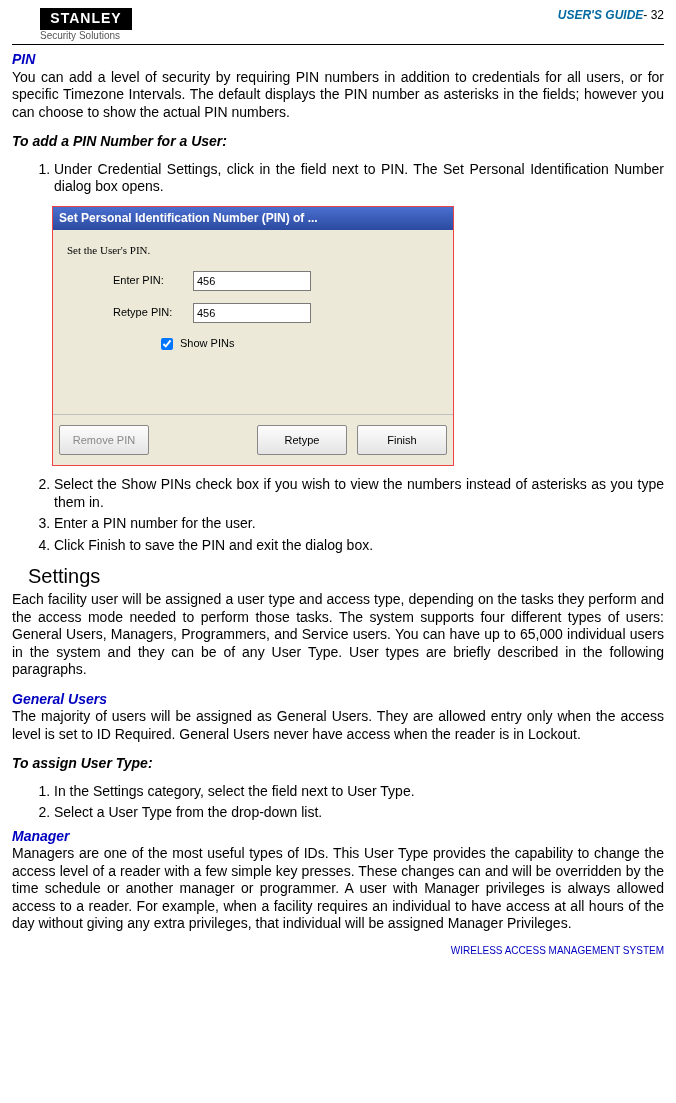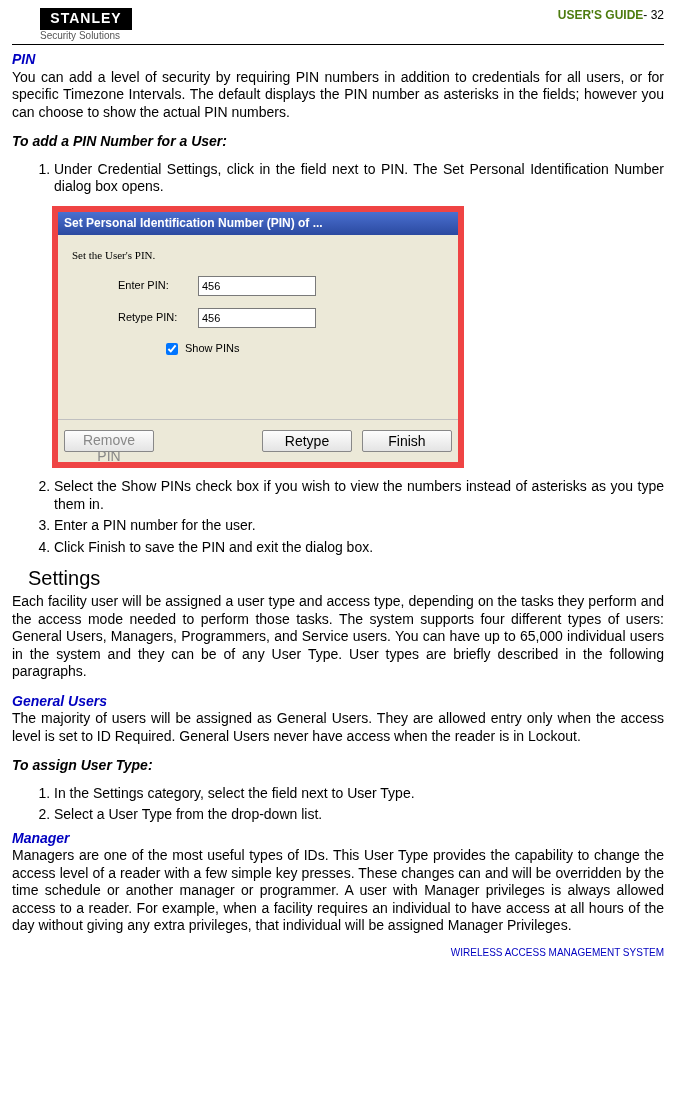--- a/index.html
+++ b/index.html
@@ -36,22 +36,23 @@
   }
   .logo-sub {
     font-size: 10px;
     color: #555;
   }
   .guide-page {
     font-size: 12px;
     color: #000;
   }
   .guide-page .ug {
-    color: #4d7c0f;
-    font-weight: bold;
+    color: #0369a1;
+    font-weight: bold;
+    font-style: italic;
   }
   .section-title-blue {
     color: #0000c0;
     font-weight: bold;
     font-style: italic;
     margin-top: 6px;
   }
   .para {
     text-align: justify;
     margin-bottom: 12px;
@@ -65,21 +66,21 @@
     margin: 0 0 6px 24px;
     padding: 0 0 0 18px;
   }
   ol li {
     margin-bottom: 4px;
     text-align: justify;
   }
   .dialog {
     width: 400px;
     margin: 10px 4px 10px 40px;
-    border: 6px solid #ef4444;
+    border: 1px solid #ef4444;
     font-family: Tahoma, Arial, sans-serif;
     font-size: 11px;
     background: #ece9d8;
   }
   .dialog-title {
     background: linear-gradient(#4a6fd0, #2b4aa0);
     color: #fff;
     font-weight: bold;
     padding: 4px 6px;
     font-size: 12px;
@@ -123,24 +124,24 @@
   .dialog-buttons {
     border-top: 1px solid #c0c0c0;
     padding: 10px 6px;
     display: flex;
     justify-content: flex-end;
     gap: 10px;
     background: #ece9d8;
   }
   .dlg-btn {
     width: 90px;
-    height: 22px;
+    height: 30px;
     border: 1px solid #888;
     background: linear-gradient(#fdfdfd, #e4e4e4);
-    font-size: 14px;
+    font-size: 11px;
     border-radius: 2px;
   }
   .dlg-btn.remove {
     margin-right: auto;
     color: #888;
   }
   .h2 {
     font-size: 20px;
     font-weight: normal;
     margin: 10px 0 2px 16px;

